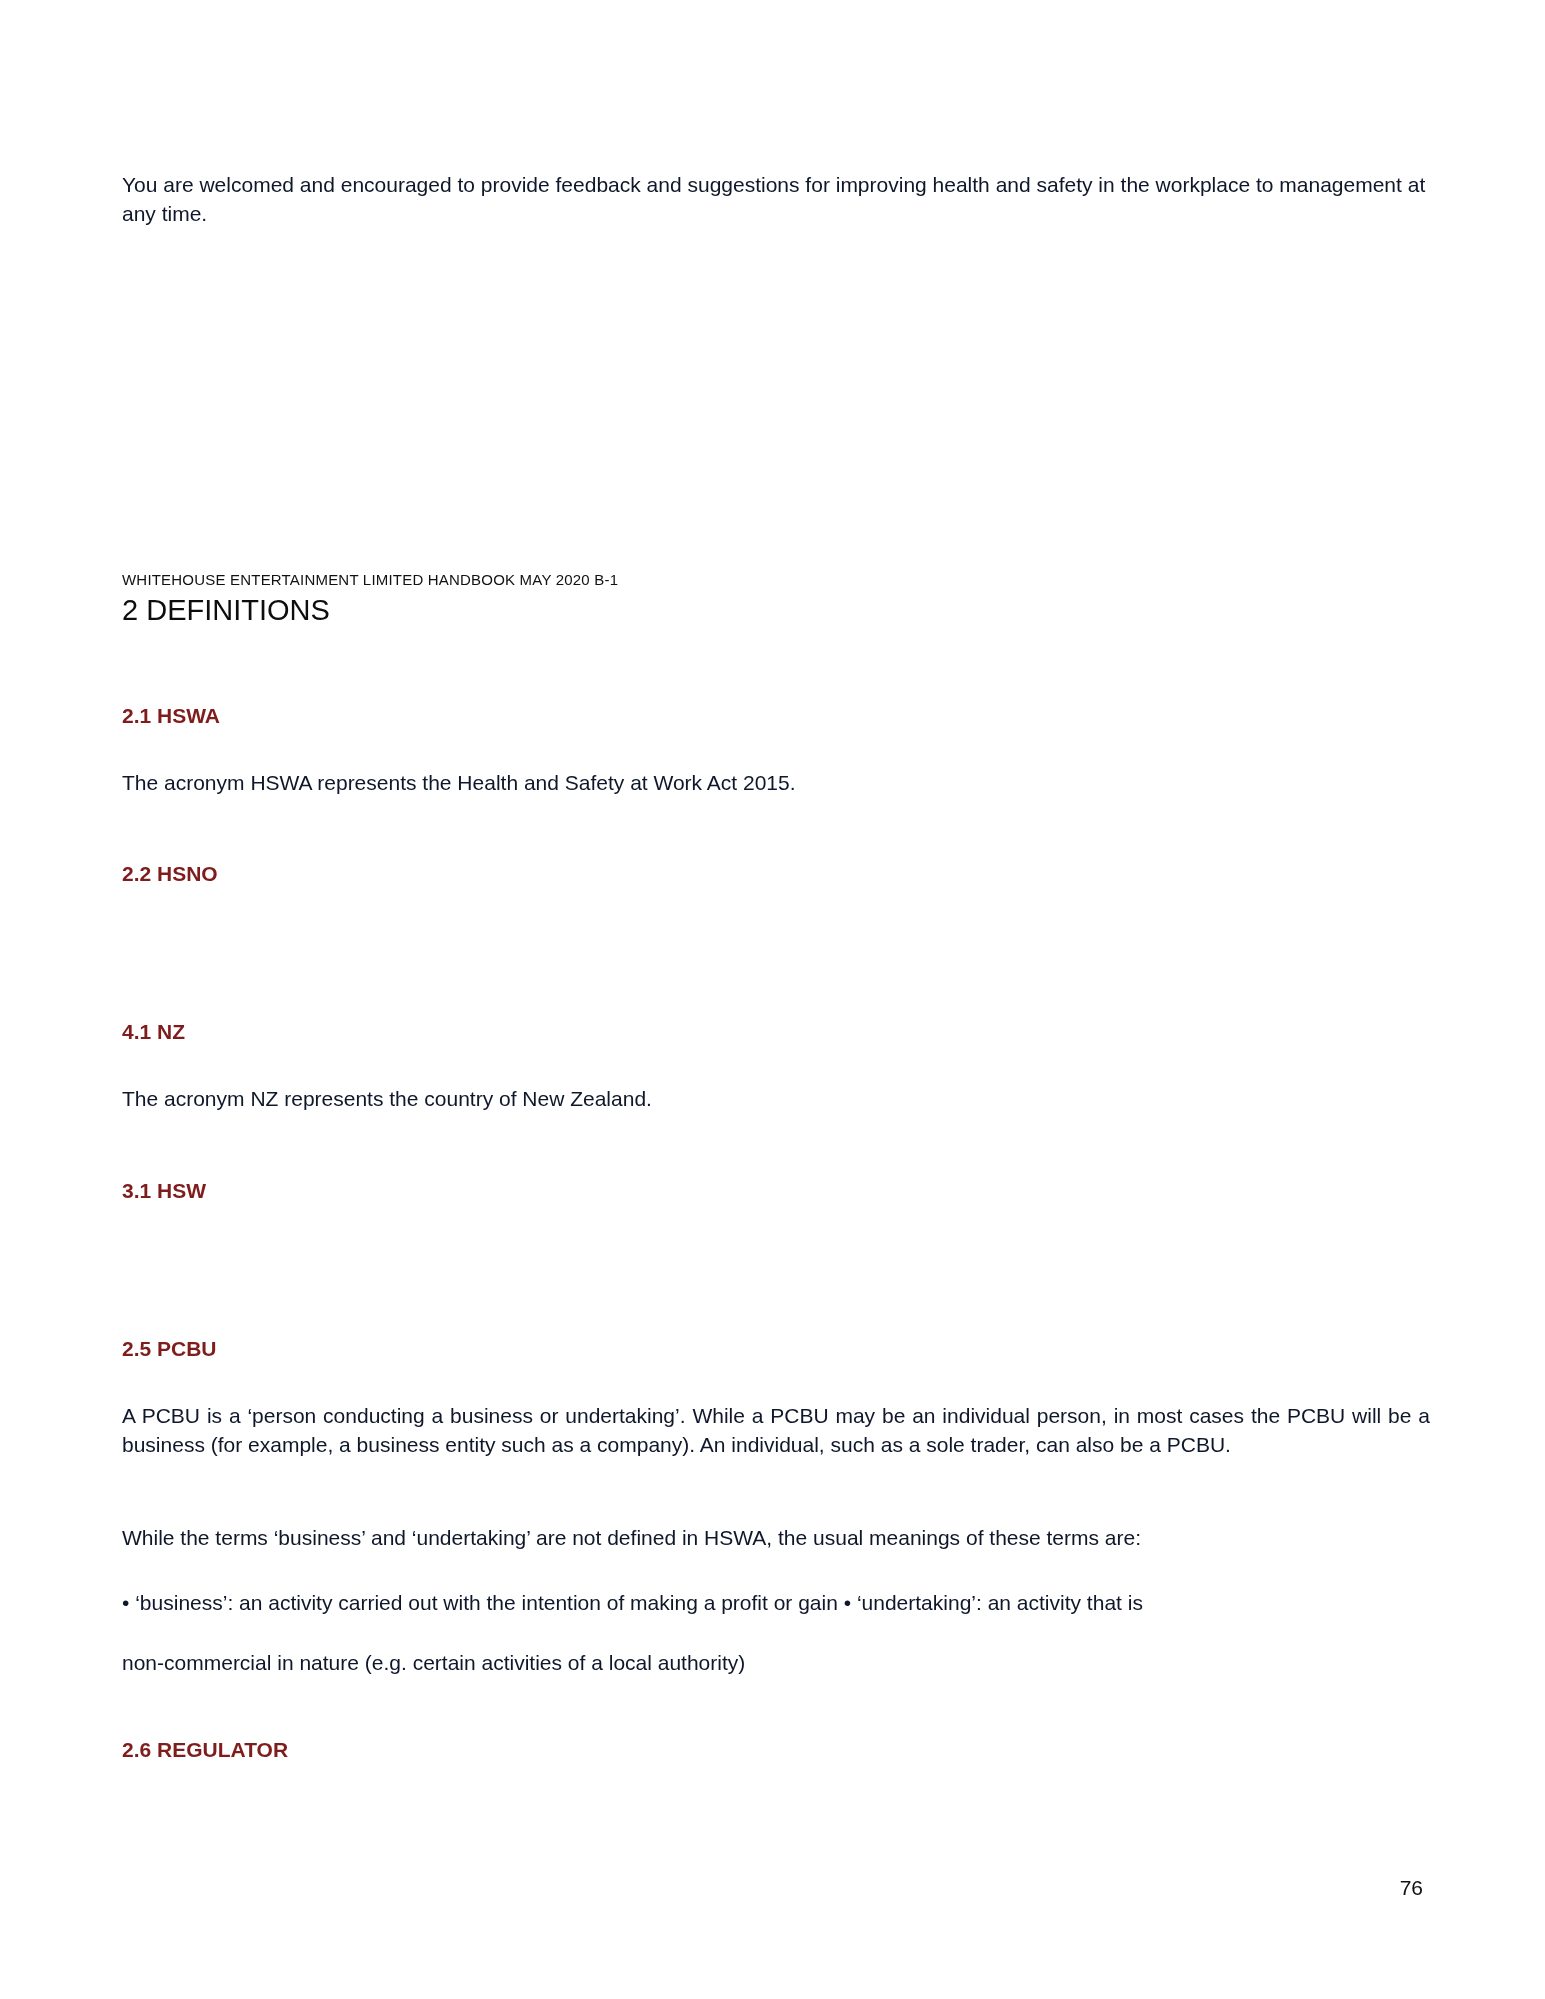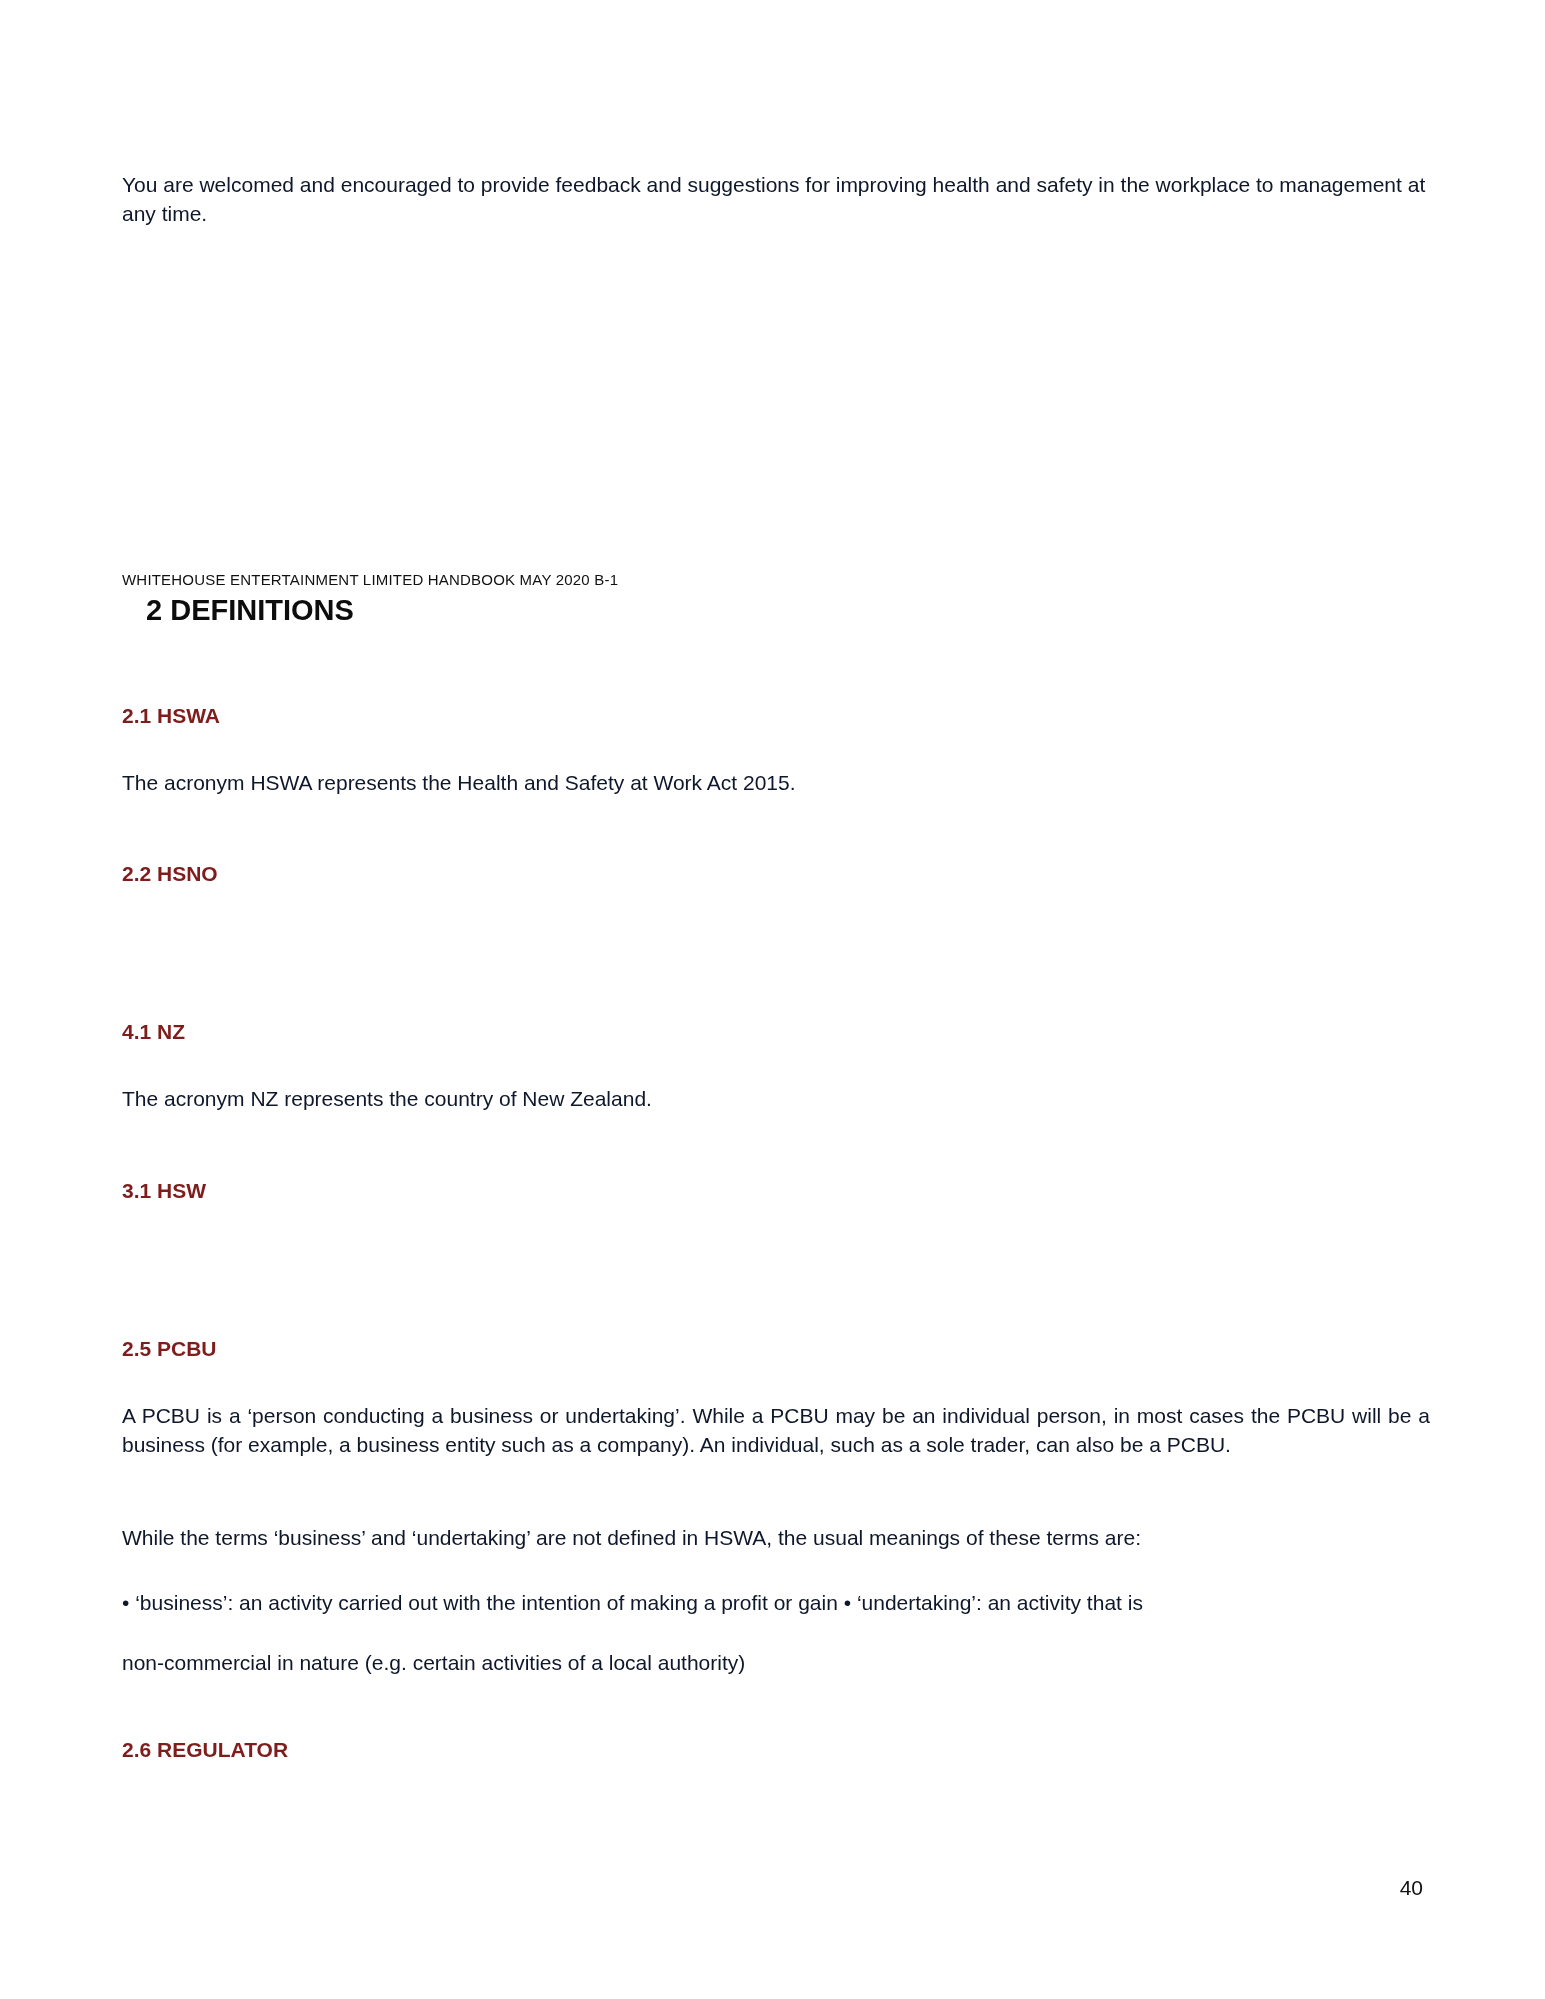--- a/index.html
+++ b/index.html
@@ -30,23 +30,22 @@
   }
   .handbook-header {
     font-size: 15px;
     line-height: 20px;
     color: #111111;
     letter-spacing: 0.2px;
   }
   .chapter-title {
     font-size: 29px;
     line-height: 34px;
-    font-weight: bold;
+    font-weight: normal;
     color: #0d0d0d;
-    margin-left: 24px;
   }
   .page-number {
     position: absolute;
     right: 122px;
     text-align: right;
     font-size: 21px;
     line-height: 29px;
     color: #111111;
   }
 </style>
@@ -80,15 +79,15 @@
   <p class="abs body-text justified" style="top:1401px;">A PCBU is a ‘person conducting a business or undertaking’. While a PCBU may be an individual person, in most cases the PCBU will be a business (for example, a business entity such as a company). An individual, such as a sole trader, can also be a PCBU.</p>
 
   <p class="abs body-text" style="top:1523px;">While the terms ‘business’ and ‘undertaking’ are not defined in HSWA, the usual meanings of these terms are:</p>
 
   <p class="abs body-text" style="top:1588px;">• ‘business’: an activity carried out with the intention of making a profit or gain • ‘undertaking’: an activity that is</p>
 
   <p class="abs body-text" style="top:1648px;">non-commercial in nature (e.g. certain activities of a local authority)</p>
 
   <h2 class="abs section-heading" style="top:1735px;">2.6 REGULATOR</h2>
 
-  <div class="page-number" style="top:1873px;">40</div>
+  <div class="page-number" style="top:1873px;">76</div>
 
 </div>
 
 </body></html>

